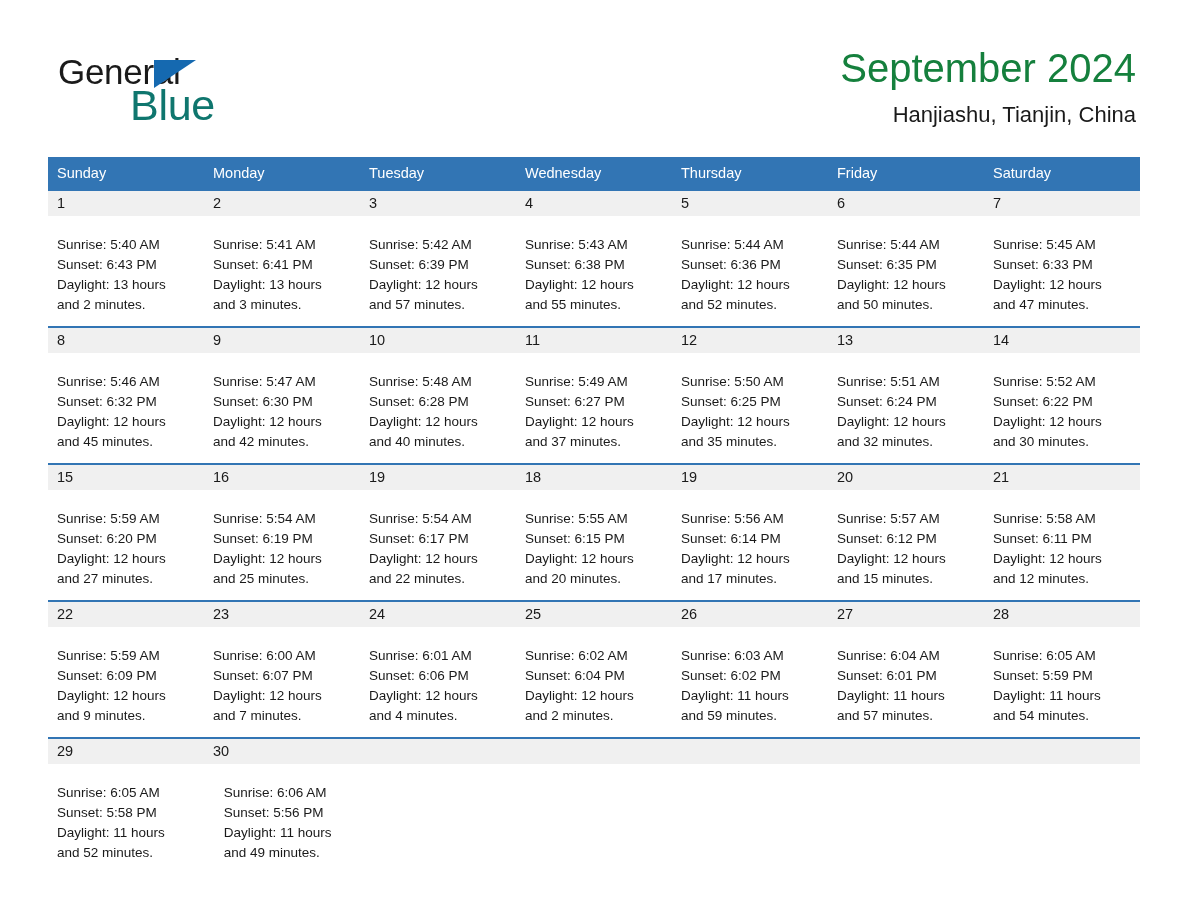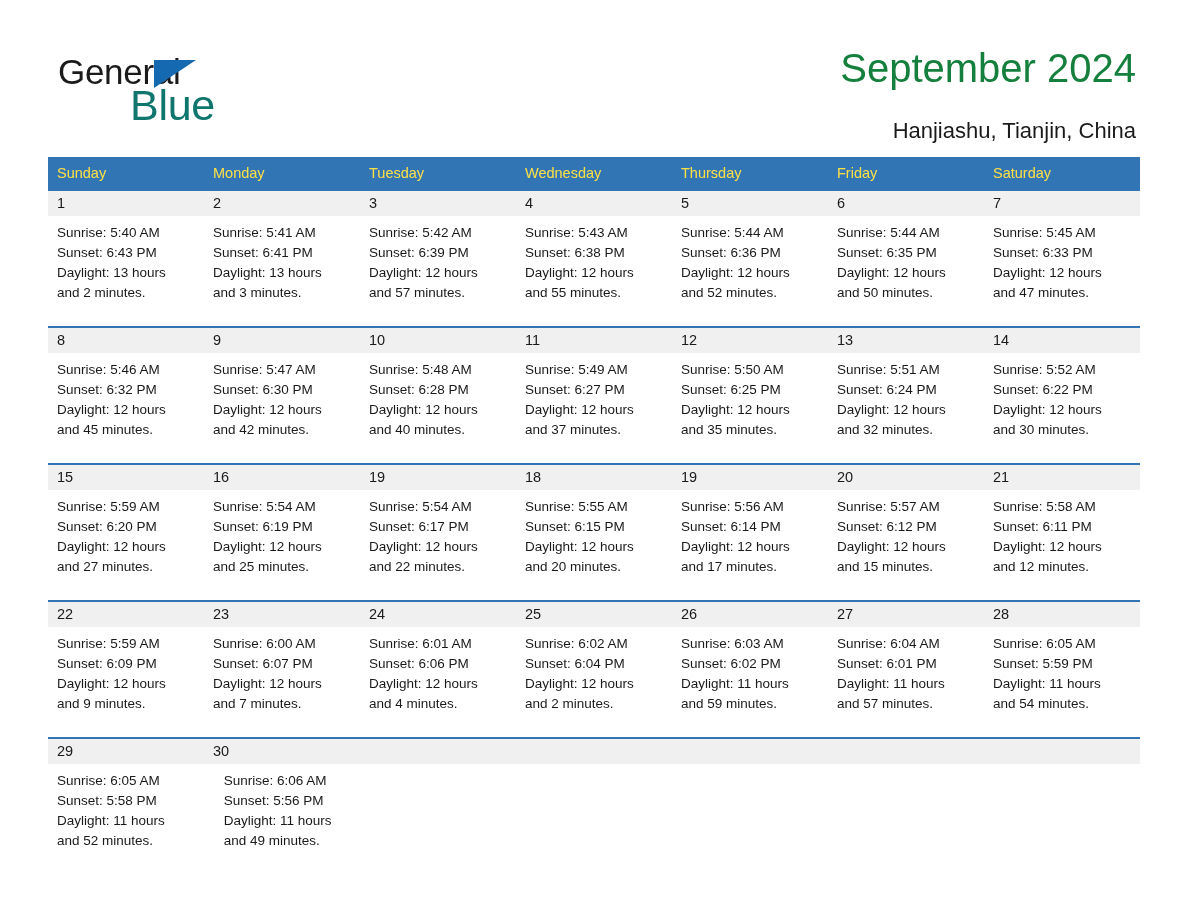--- a/index.html
+++ b/index.html
@@ -80,40 +80,40 @@
     font-weight: 400;
     color: #15803d;
     line-height: 52px;
     white-space: nowrap;
   }
   .location-title {
     font-size: 22px;
     font-weight: 400;
     color: #1a1a1a;
     line-height: 30px;
-    margin-top: 22px;
+    margin-top: 6px;
     white-space: nowrap;
   }
 
   
   .calendar {
     position: absolute;
     left: 48px;
     top: 157px;
     width: 1092px;
   }
 
   .weekday-header {
     display: flex;
     background: #3275b4;
     height: 32px;
   }
   .weekday-cell {
     flex: 1 1 0;
-    color: #fde047;
+    color: #ffffff;
     font-size: 14.5px;
     line-height: 32px;
     padding-left: 9px;
     box-sizing: border-box;
     white-space: nowrap;
     overflow: hidden;
   }
 
   .week-row {
     border-top: 2px solid #3275b4;
@@ -133,21 +133,21 @@
     line-height: 25px;
     padding-left: 9px;
     box-sizing: border-box;
     color: #1a1a1a;
   }
 
   .detail-band {
     display: flex;
     background: #ffffff;
     height: 110px;
-    padding-top: 7px;
+    padding-top: 19px;
     box-sizing: border-box;
   }
   .detail-cell {
     flex: 1 1 0;
     padding-left: 9px;
     padding-right: 6px;
     box-sizing: border-box;
     font-size: 13.5px;
     line-height: 20px;
     color: #1a1a1a;

